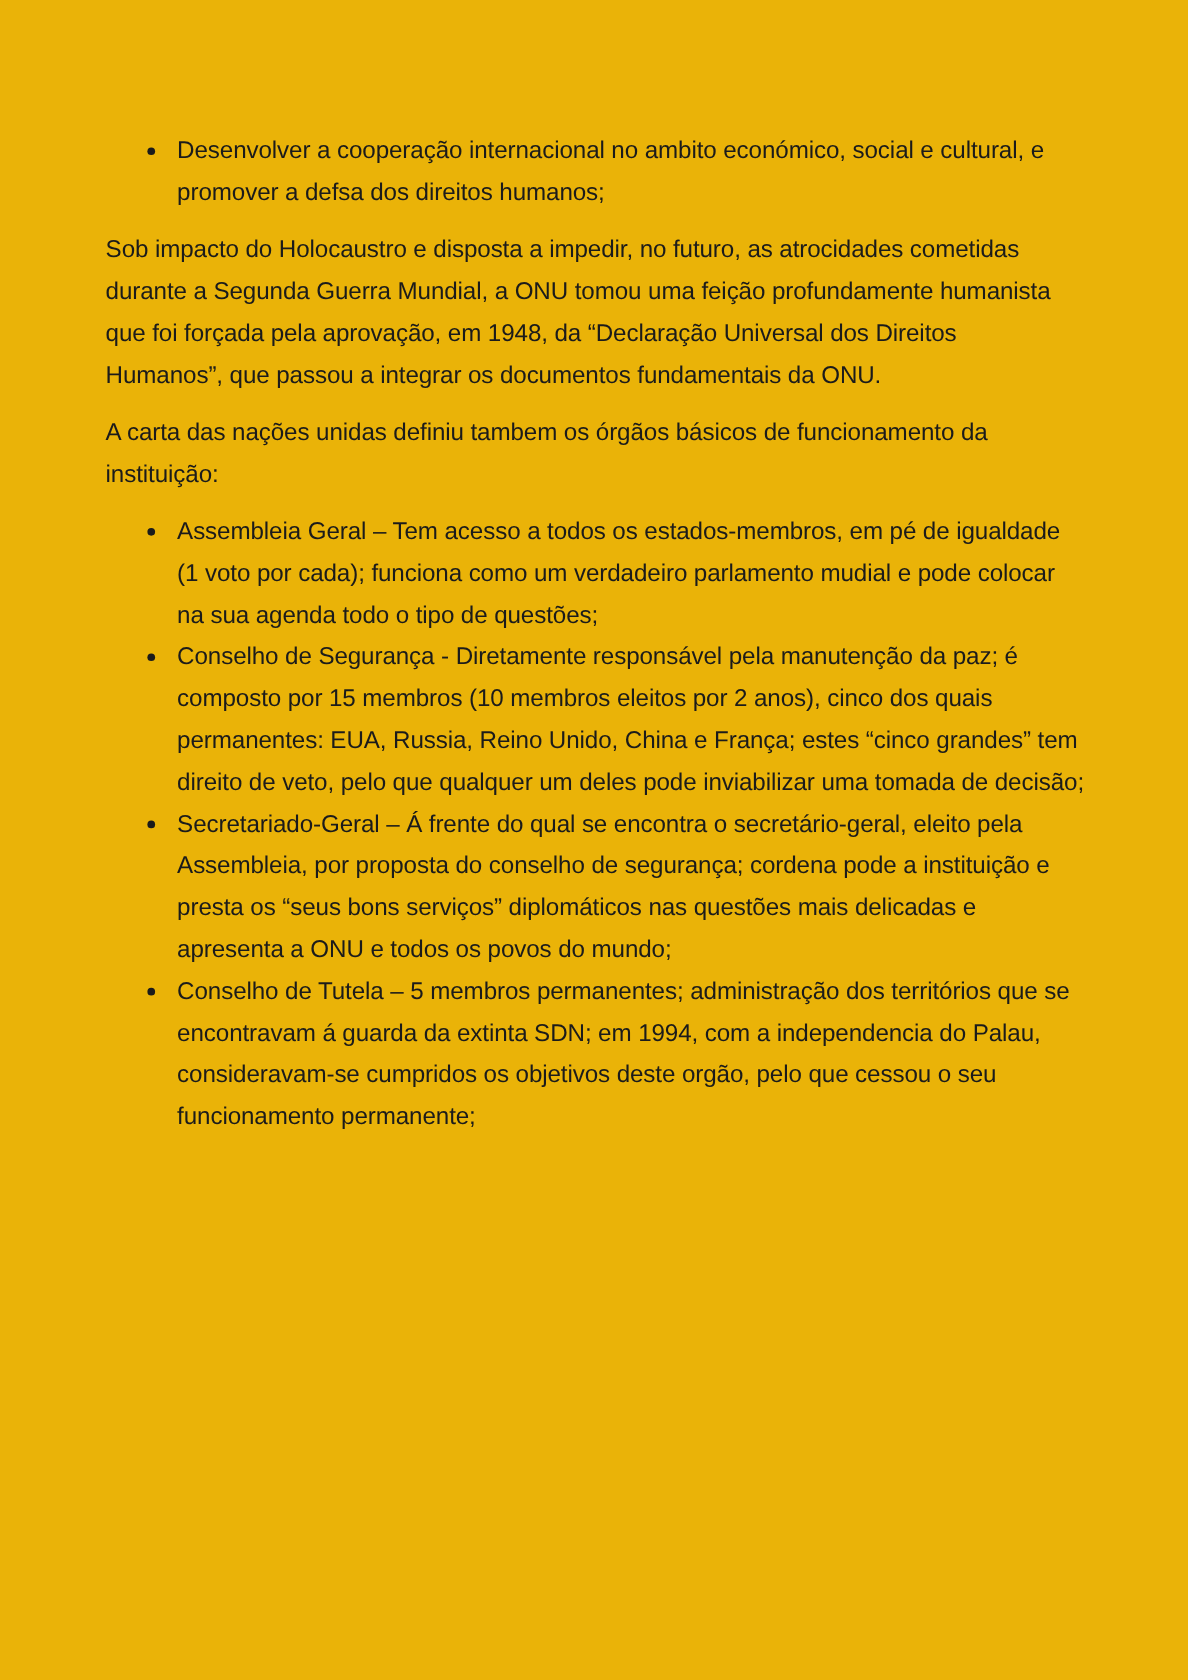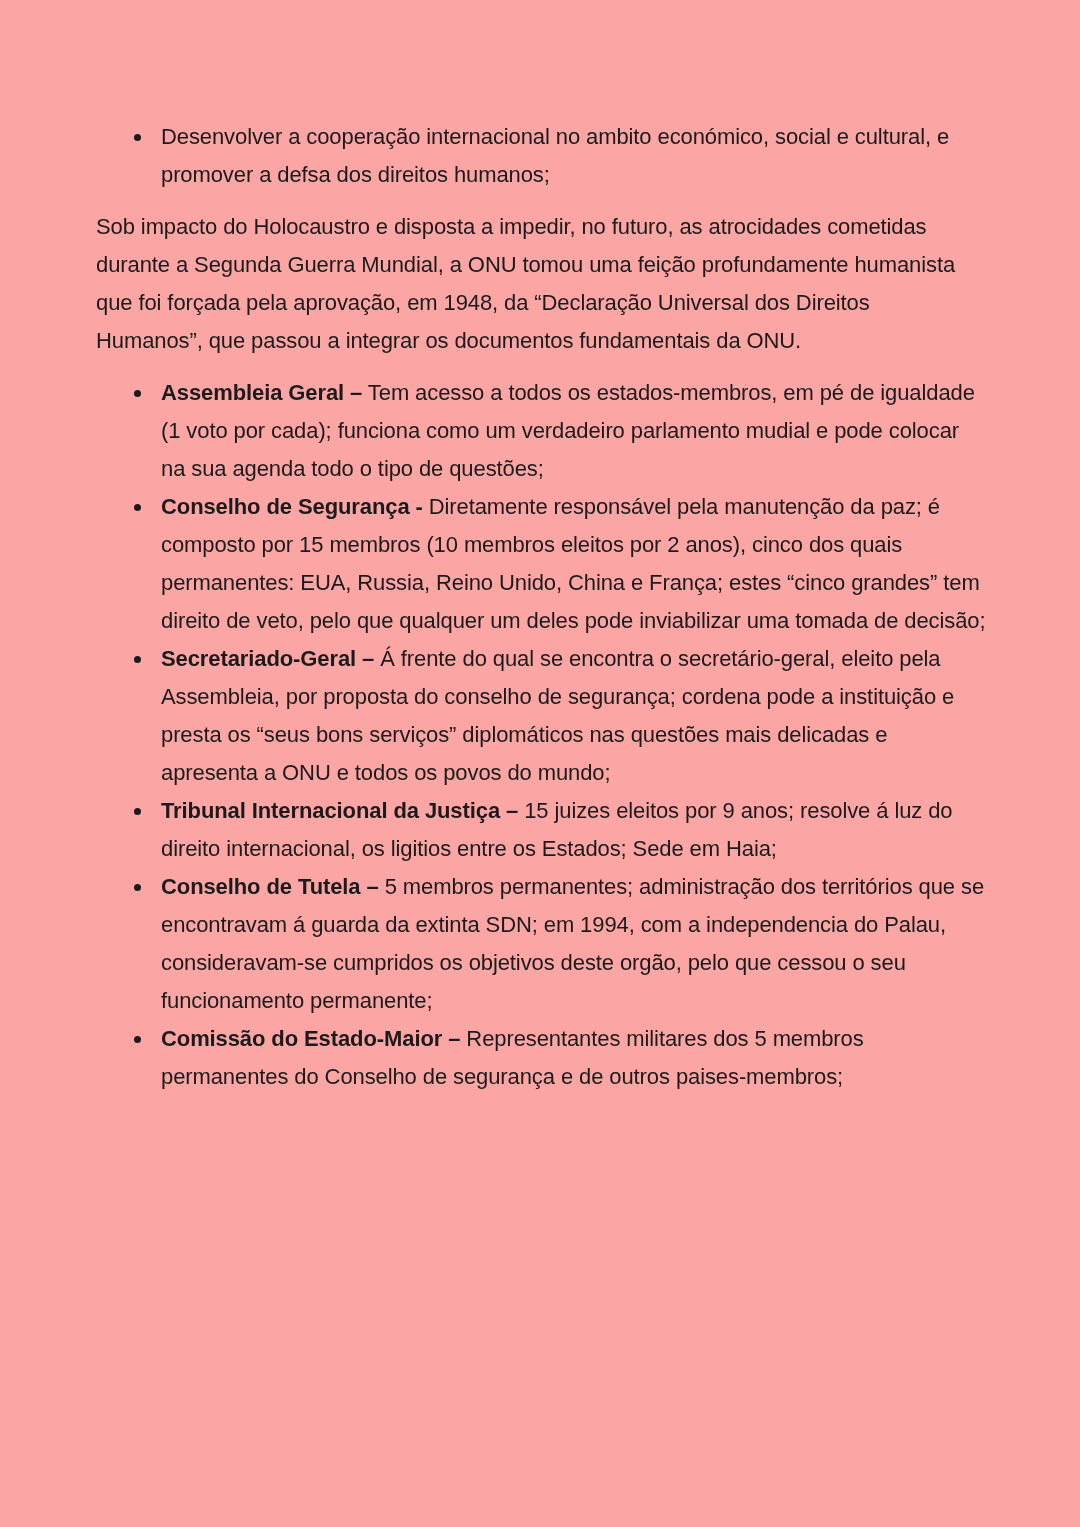--- a/index.html
+++ b/index.html
@@ -10,21 +10,21 @@
   body {
     width: 1080px;
     min-height: 1527px;
     overflow: hidden;
   }
   .page {
     box-sizing: border-box;
     width: 1080px;
     min-height: 1527px;
     padding: 118px 92px 60px 96px;
-    background: #fca5a5;
+    background: #eab308;
     font-family: "Liberation Sans", "DejaVu Sans", sans-serif;
     font-size: 22px;
     line-height: 38px;
     letter-spacing: -0.1px;
     color: #1b1b1b;
   }
   p.doc-paragraph {
     margin: 0 16px 14px 0;
   }
   ul.doc-list {
@@ -41,46 +41,45 @@
     content: "";
     position: absolute;
     left: 38px;
     top: 16px;
     width: 7px;
     height: 7px;
     border-radius: 50%;
     background: #1b1b1b;
   }
   .term {
-    font-weight: 700;
+    font-weight: 400;
   }
 </style>
 </head>
 <body>
 
 <div class="page">
 
   <ul class="doc-list">
 
       <li><span>Desenvolver a cooperação internacional no ambito económico, social e cultural, e promover a defsa dos direitos humanos;</span></li>
 
     </ul>
 
   <p class="doc-paragraph">Sob impacto do Holocaustro e disposta a impedir, no futuro, as atrocidades cometidas durante a Segunda Guerra Mundial, a ONU tomou uma feição profundamente humanista que foi forçada pela aprovação, em 1948, da “Declaração Universal dos Direitos Humanos”, que passou a integrar os documentos fundamentais da ONU.</p>
 
+  <p class="doc-paragraph">A carta das nações unidas definiu tambem os órgãos básicos de funcionamento da instituição:</p>
 
   <ul class="doc-list">
 
       <li><span class="term">Assembleia Geral –</span> <span>Tem acesso a todos os estados-membros, em pé de igualdade (1 voto por cada); funciona como um verdadeiro parlamento mudial e pode colocar na sua agenda todo o tipo de questões;</span></li>
 
       <li><span class="term">Conselho de Segurança -</span> <span>Diretamente responsável pela manutenção da paz; é composto por 15 membros (10 membros eleitos por 2 anos), cinco dos quais permanentes: EUA, Russia, Reino Unido, China e França; estes “cinco grandes” tem direito de veto, pelo que qualquer um deles pode inviabilizar uma tomada de decisão;</span></li>
 
       <li><span class="term">Secretariado-Geral –</span> <span>Á frente do qual se encontra o secretário-geral, eleito pela Assembleia, por proposta do conselho de segurança; cordena pode a instituição e presta os “seus bons serviços” diplomáticos nas questões mais delicadas e apresenta a ONU e todos os povos do mundo;</span></li>
 
 
-      <li><span class="term">Tribunal Internacional da Justiça –</span> <span>15 juizes eleitos por 9 anos; resolve á luz do direito internacional, os ligitios entre os Estados; Sede em Haia;</span></li>
 
       <li><span class="term">Conselho de Tutela –</span> <span>5 membros permanentes; administração dos territórios que se encontravam á guarda da extinta SDN; em 1994, com a independencia do Palau, consideravam-se cumpridos os objetivos deste orgão, pelo que cessou o seu funcionamento permanente;</span></li>
 
-      <li><span class="term">Comissão do Estado-Maior –</span> <span>Representantes militares dos 5 membros permanentes do Conselho de segurança e de outros paises-membros;</span></li>
     </ul>
 
 </div>
 
 </body></html>

